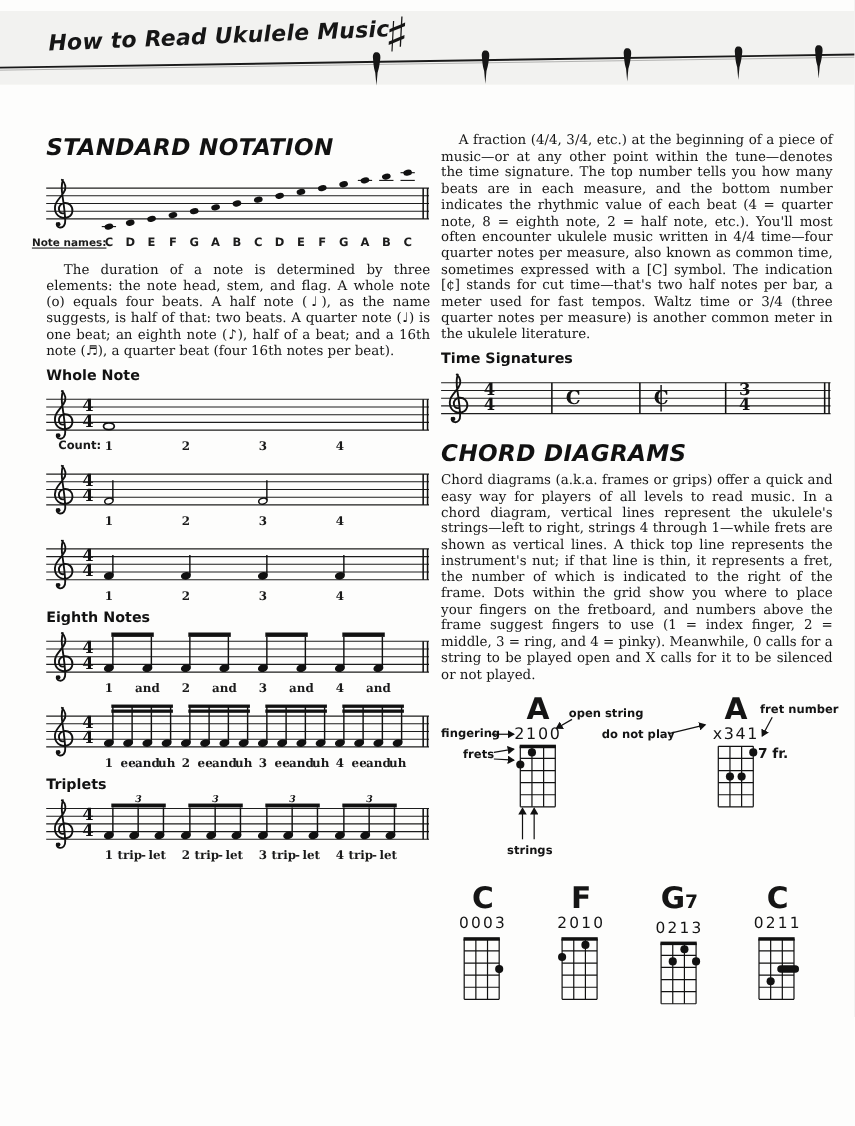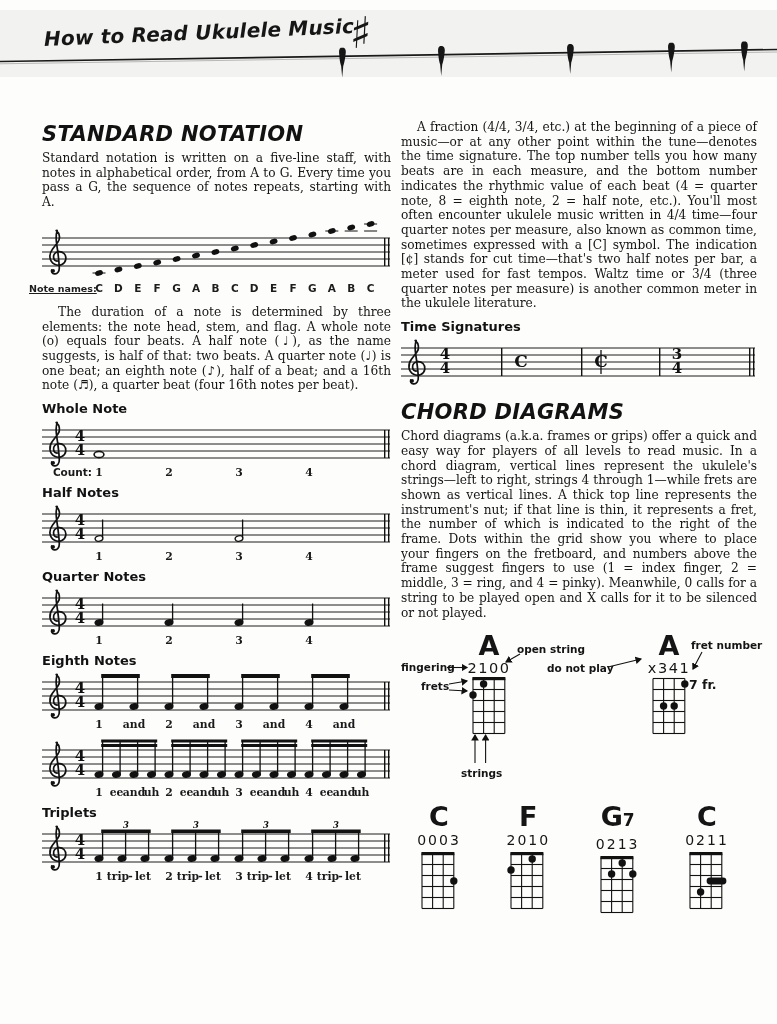--- a/index.html
+++ b/index.html
@@ -55,21 +55,20 @@
       <path d="M441 45.68918918918919 c2.8 .1 4.1 2.3 3.8 5.4 l-.7 5.3 c-.45 3.3 -1.05 5.5 -1.85 8.2 l-1.05 11.5 l-1.05 -11.5 c-.8 -2.7 -1.35 -4.9 -1.65 -8.2 l-.45 -5.3 c-.25 -3.1 1 -5.3 3 -5.4 z" fill="#161616"></path>
       <path d="M570 43.696911196911195 c2.8 .1 4.1 2.3 3.8 5.4 l-.7 5.3 c-.45 3.3 -1.05 5.5 -1.85 8.2 l-1.05 11.5 l-1.05 -11.5 c-.8 -2.7 -1.35 -4.9 -1.65 -8.2 l-.45 -5.3 c-.25 -3.1 1 -5.3 3 -5.4 z" fill="#161616"></path>
       <path d="M671 42.13706563706564 c2.8 .1 4.1 2.3 3.8 5.4 l-.7 5.3 c-.45 3.3 -1.05 5.5 -1.85 8.2 l-1.05 11.5 l-1.05 -11.5 c-.8 -2.7 -1.35 -4.9 -1.65 -8.2 l-.45 -5.3 c-.25 -3.1 1 -5.3 3 -5.4 z" fill="#161616"></path>
       <path d="M744 41.00965250965251 c2.8 .1 4.1 2.3 3.8 5.4 l-.7 5.3 c-.45 3.3 -1.05 5.5 -1.85 8.2 l-1.05 11.5 l-1.05 -11.5 c-.8 -2.7 -1.35 -4.9 -1.65 -8.2 l-.45 -5.3 c-.25 -3.1 1 -5.3 3 -5.4 z" fill="#161616"></path>
     </svg>
   <div class="doc-title">How to Read Ukulele Music</div>
   <div class="sharp">♯</div>
 
   <section class="col-left">
     <h1 class="sec">STANDARD NOTATION</h1>
-    <p>Standard notation is written on a five-line staff, with notes in alphabetical order, from A to G. Every time you pass a G, the sequence of notes repeats, starting with A.</p>
 
     <div class="notestaff-block">
       <svg id="note-staff" width="349" height="64">
           <line x1="0" y1="20" x2="348" y2="20" stroke="#1d1d1d" stroke-width="1"></line>
           <line x1="0" y1="27" x2="348" y2="27" stroke="#1d1d1d" stroke-width="1"></line>
           <line x1="0" y1="34" x2="348" y2="34" stroke="#1d1d1d" stroke-width="1"></line>
           <line x1="0" y1="41" x2="348" y2="41" stroke="#1d1d1d" stroke-width="1"></line>
           <line x1="0" y1="48" x2="348" y2="48" stroke="#1d1d1d" stroke-width="1"></line>
           <g transform="translate(3,20)">
             <path d="M11.2 -7.5 C14.8 -4.5 15.6 0.5 12.8 4.2 L7.6 11 C3.4 16.4 4.2 23.4 9.6 26.2 C14.6 28.8 20.2 26 20.8 21.2 C21.4 16.6 17.8 13.2 13.6 13.6 C10.4 13.9 8.2 16.4 8.6 19.4 C8.9 21.8 10.6 23.2 12.6 23 M12.2 -7.5 C10.6 -3 11 2 11.8 7 C12.8 13.5 14 22 14.3 29.5 C14.5 33.5 12.4 36.2 9.4 35.8 C7.2 35.5 6.1 33.7 6.7 32" fill="none" stroke="#111" stroke-width="1.7" stroke-linecap="round"></path>
@@ -141,21 +140,20 @@
           </svg>
           <div class="counts">
             <span class="prefix">Count:</span>
             <span style="left: 57px;">1</span>
             <span style="left: 127px;">2</span>
             <span style="left: 197px;">3</span>
             <span style="left: 267px;">4</span>
           </div>
         </div>
         <div class="rhythm-section">
-          <h3 class="sub">Half Notes</h3>
           <svg width="349" height="48">
             <line x1="0" y1="13" x2="348" y2="13" stroke="#1d1d1d" stroke-width="1"></line>
             <line x1="0" y1="20" x2="348" y2="20" stroke="#1d1d1d" stroke-width="1"></line>
             <line x1="0" y1="27" x2="348" y2="27" stroke="#1d1d1d" stroke-width="1"></line>
             <line x1="0" y1="34" x2="348" y2="34" stroke="#1d1d1d" stroke-width="1"></line>
             <line x1="0" y1="41" x2="348" y2="41" stroke="#1d1d1d" stroke-width="1"></line>
             <g transform="translate(3,13)">
               <path d="M11.2 -7.5 C14.8 -4.5 15.6 0.5 12.8 4.2 L7.6 11 C3.4 16.4 4.2 23.4 9.6 26.2 C14.6 28.8 20.2 26 20.8 21.2 C21.4 16.6 17.8 13.2 13.6 13.6 C10.4 13.9 8.2 16.4 8.6 19.4 C8.9 21.8 10.6 23.2 12.6 23 M12.2 -7.5 C10.6 -3 11 2 11.8 7 C12.8 13.5 14 22 14.3 29.5 C14.5 33.5 12.4 36.2 9.4 35.8 C7.2 35.5 6.1 33.7 6.7 32" fill="none" stroke="#111" stroke-width="1.7" stroke-linecap="round"></path>
               <circle cx="8.1" cy="32.8" r="1.9" fill="#111"></circle>
             </g>
@@ -169,21 +167,20 @@
             <line x1="200.6" y1="36.7" x2="200.6" y2="18.5" stroke="#111" stroke-width="1.3"></line>
           </svg>
           <div class="counts">
             <span style="left: 57px;">1</span>
             <span style="left: 127px;">2</span>
             <span style="left: 197px;">3</span>
             <span style="left: 267px;">4</span>
           </div>
         </div>
         <div class="rhythm-section">
-          <h3 class="sub">Quarter Notes</h3>
           <svg width="349" height="48">
             <line x1="0" y1="13" x2="348" y2="13" stroke="#1d1d1d" stroke-width="1"></line>
             <line x1="0" y1="20" x2="348" y2="20" stroke="#1d1d1d" stroke-width="1"></line>
             <line x1="0" y1="27" x2="348" y2="27" stroke="#1d1d1d" stroke-width="1"></line>
             <line x1="0" y1="34" x2="348" y2="34" stroke="#1d1d1d" stroke-width="1"></line>
             <line x1="0" y1="41" x2="348" y2="41" stroke="#1d1d1d" stroke-width="1"></line>
             <g transform="translate(3,13)">
               <path d="M11.2 -7.5 C14.8 -4.5 15.6 0.5 12.8 4.2 L7.6 11 C3.4 16.4 4.2 23.4 9.6 26.2 C14.6 28.8 20.2 26 20.8 21.2 C21.4 16.6 17.8 13.2 13.6 13.6 C10.4 13.9 8.2 16.4 8.6 19.4 C8.9 21.8 10.6 23.2 12.6 23 M12.2 -7.5 C10.6 -3 11 2 11.8 7 C12.8 13.5 14 22 14.3 29.5 C14.5 33.5 12.4 36.2 9.4 35.8 C7.2 35.5 6.1 33.7 6.7 32" fill="none" stroke="#111" stroke-width="1.7" stroke-linecap="round"></path>
               <circle cx="8.1" cy="32.8" r="1.9" fill="#111"></circle>
             </g>

